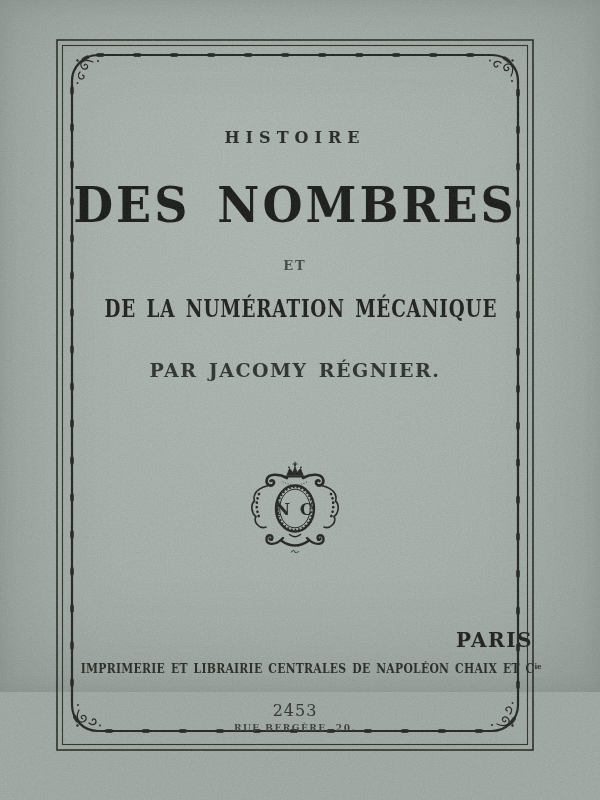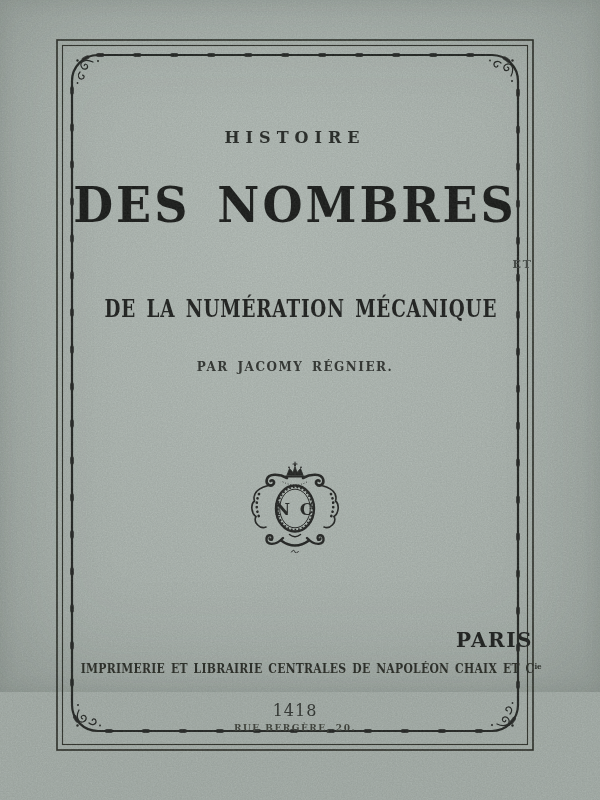--- a/index.html
+++ b/index.html
@@ -27,28 +27,28 @@
   }
   .line{position:absolute;left:0;width:476px;line-height:1;white-space:nowrap;}
   .t-small{   
     top:130px;font-size:16px;font-weight:700;letter-spacing:6px;color:#202420;
   }
   .t-big{     
     top:182px;font-size:46px;font-weight:700;letter-spacing:3px;word-spacing:8px;color:#131513;
     transform:scaleY(1.04);
   }
   .t-et{      
-    top:259px;font-size:11px;font-weight:700;letter-spacing:2px;color:#434a45;text-align:right;
+    top:259px;font-size:13px;font-weight:700;letter-spacing:2px;color:#434a45;
   }
   .t-sub{     
     top:297px;font-size:23px;font-weight:700;letter-spacing:1px;word-spacing:4px;color:#181a18;
     transform:scaleX(.8) scaleY(1.05);transform-origin:50% 50%;
   }
   .t-byline{  
-    top:361px;font-size:12px;font-weight:700;letter-spacing:1.5px;word-spacing:3px;color:#2b2f2b;
+    top:361px;font-size:19px;font-weight:700;letter-spacing:1.5px;word-spacing:3px;color:#2b2f2b;
   }
   .t-city{    
     top:630px;font-size:20px;font-weight:700;letter-spacing:1.5px;color:#181a18;text-align:right;
   }
   .t-imprint{
     top:662px;font-size:12px;font-weight:700;letter-spacing:.3px;word-spacing:2px;color:#23261f;
     transform:scaleX(.9);transform-origin:50% 50%;
   }
   .t-imprint .sup{font-size:8px;vertical-align:4px;letter-spacing:0;}
   .t-address{
@@ -126,21 +126,21 @@
         <ellipse cx="52" cy="47.5" rx="19" ry="23" stroke-width="2.4"></ellipse>
         <ellipse cx="52" cy="47.5" rx="15.3" ry="19.3" stroke-width="1"></ellipse>
         <ellipse cx="52" cy="47.5" rx="17.2" ry="21.2" stroke-width="1.8" stroke-dasharray=".1 3.6"></ellipse>
       </g>
       <text x="52" y="54" text-anchor="middle" font-family="DejaVu Serif, Liberation Serif, serif" font-size="16.5" font-weight="bold" letter-spacing="2" fill="#1d1f1d">N C</text>
     </svg>
 
     <div class="line t-city">PARIS</div>
     <div class="line t-imprint"><span>IMPRIMERIE ET LIBRAIRIE CENTRALES DE NAPOLÉON CHAIX ET C</span><span class="sup">ie</span></div>
     <div class="line t-address">RUE BERGÈRE, 20.</div>
-    <div class="line t-year">1418</div>
+    <div class="line t-year">2453</div>
   </div>
 
   <svg class="grain-svg" viewBox="0 0 600 800" preserveAspectRatio="none" aria-hidden="true">
     <defs>
       <filter id="grainDark" x="0" y="0" width="100%" height="100%">
         <feTurbulence type="fractalNoise" baseFrequency="0.8" numOctaves="2" seed="7"></feTurbulence>
         <feColorMatrix type="matrix" values="0 0 0 0 0  0 0 0 0 0  0 0 0 0 0  .55 .55 .55 0 0"></feColorMatrix>
       </filter>
       <filter id="grainLight" x="0" y="0" width="100%" height="100%">
         <feTurbulence type="fractalNoise" baseFrequency="0.55" numOctaves="2" seed="23"></feTurbulence>

